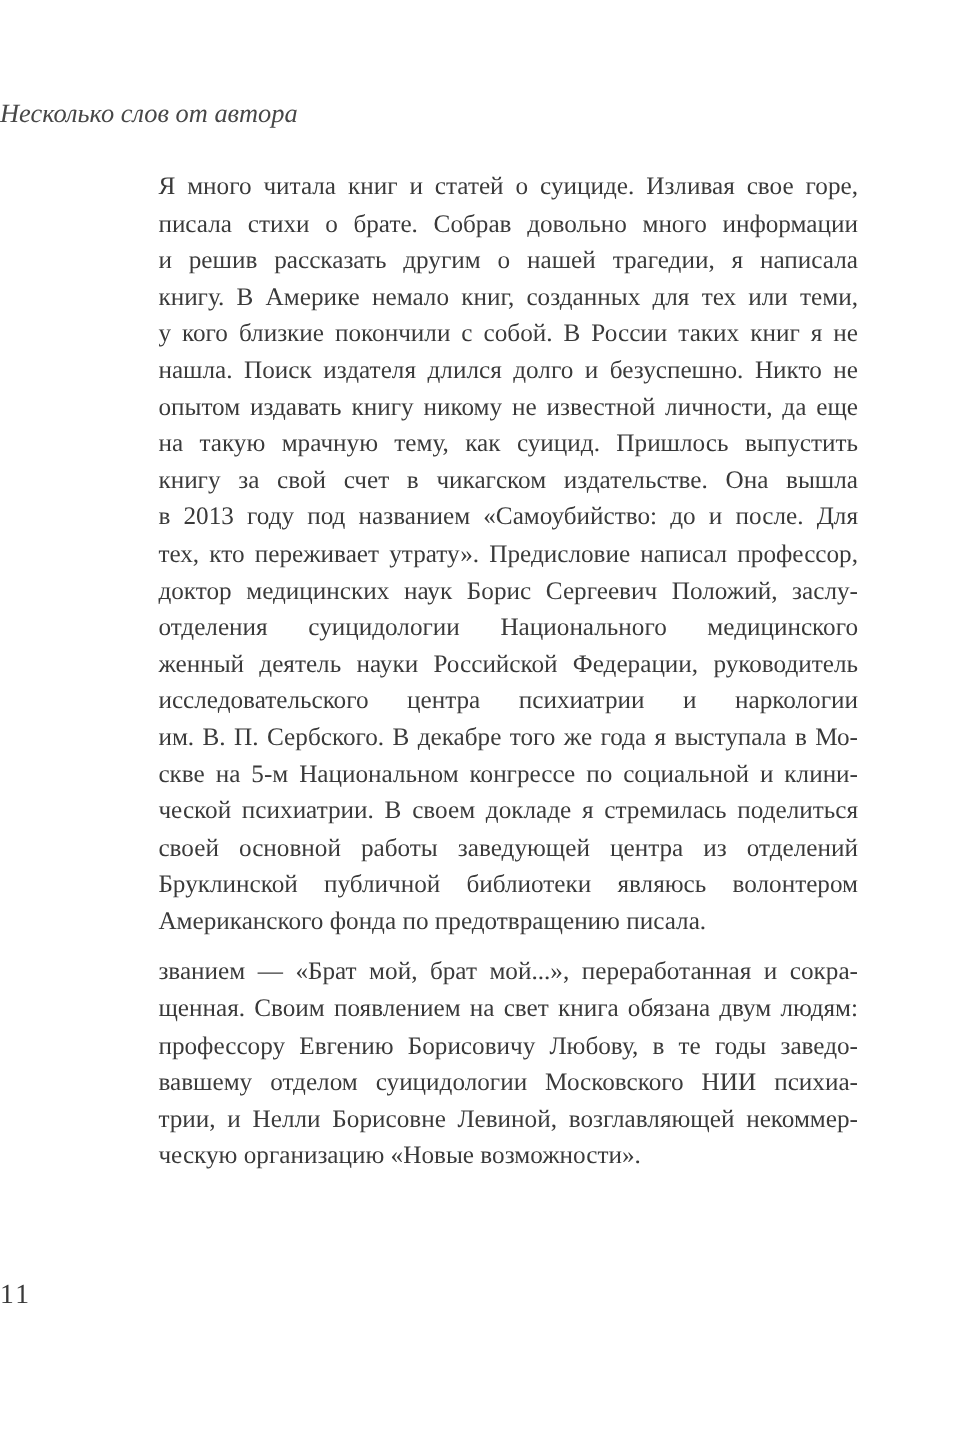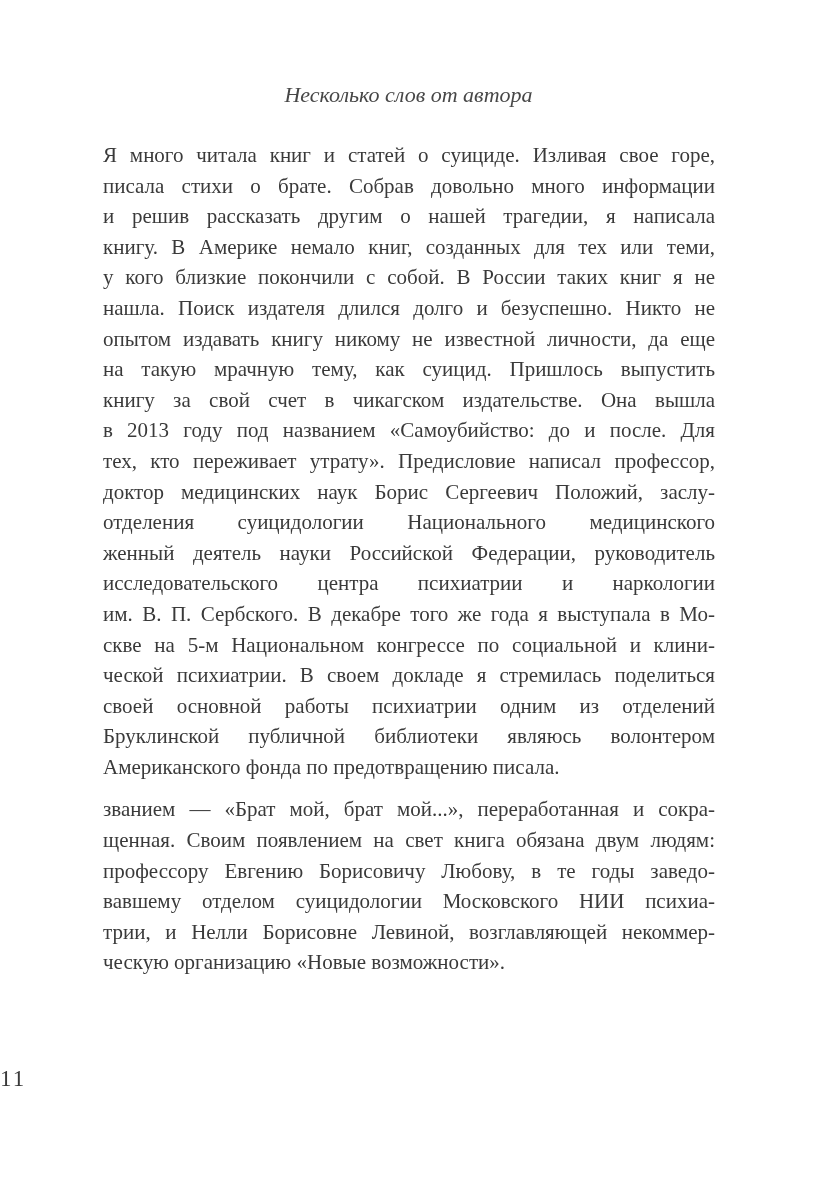--- a/index.html
+++ b/index.html
@@ -14,40 +14,40 @@
     background: #ffffff;
     font-family: "Liberation Serif", "DejaVu Serif", serif;
     color: #3a3a3a;
     overflow: hidden;
   }
   .running-head {
     position: absolute;
     top: 82px;
     left: 0;
     width: 100%;
-    text-align: center;
     font-style: italic;
     font-size: 22px;
     color: #474747;
   }
   .body-text {
     position: absolute;
     top: 140px;
     left: 103px;
     width: 612px;
     font-size: 21px;
     line-height: 30.6px;
   }
   .paragraph + .paragraph {
     margin-top: 12px;
   }
   .line {
     white-space: nowrap;
     text-align: justify;
     text-align-last: justify;
+    margin-left: 29px;
   }
   .line.last {
     text-align-last: left;
   }
   .page-number {
     position: absolute;
     top: 1066px;
     left: 0;
     width: 100%;
     font-size: 23px;
@@ -74,21 +74,21 @@
         <div class="line">книгу за свой счет в чикагском издательстве. Она вышла</div>
         <div class="line">в 2013 году под названием «Самоубийство: до и после. Для</div>
         <div class="line">тех, кто переживает утрату». Предисловие написал профессор,</div>
         <div class="line">доктор медицинских наук Борис Сергеевич Положий, заслу-</div>
         <div class="line">отделения суицидологии Национального медицинского</div>
         <div class="line">женный деятель науки Российской Федерации, руководитель</div>
         <div class="line">исследовательского центра психиатрии и наркологии</div>
         <div class="line">им. В. П. Сербского. В декабре того же года я выступала в Мо-</div>
         <div class="line">скве на 5-м Национальном конгрессе по социальной и клини-</div>
         <div class="line">ческой психиатрии. В своем докладе я стремилась поделиться</div>
-        <div class="line">своей основной работы психиатрии одним из отделений</div>
+        <div class="line">своей основной работы заведующей центра из отделений</div>
         <div class="line">Бруклинской публичной библиотеки являюсь волонтером</div>
         <div class="line last">Американского фонда по предотвращению писала.</div>
       </div>
       <div class="paragraph">
         <div class="line">званием — «Брат мой, брат мой...», переработанная и сокра-</div>
         <div class="line">щенная. Своим появлением на свет книга обязана двум людям:</div>
         <div class="line">профессору Евгению Борисовичу Любову, в те годы заведо-</div>
         <div class="line">вавшему отделом суицидологии Московского НИИ психиа-</div>
         <div class="line">трии, и Нелли Борисовне Левиной, возглавляющей некоммер-</div>
         <div class="line last">ческую организацию «Новые возможности».</div>

